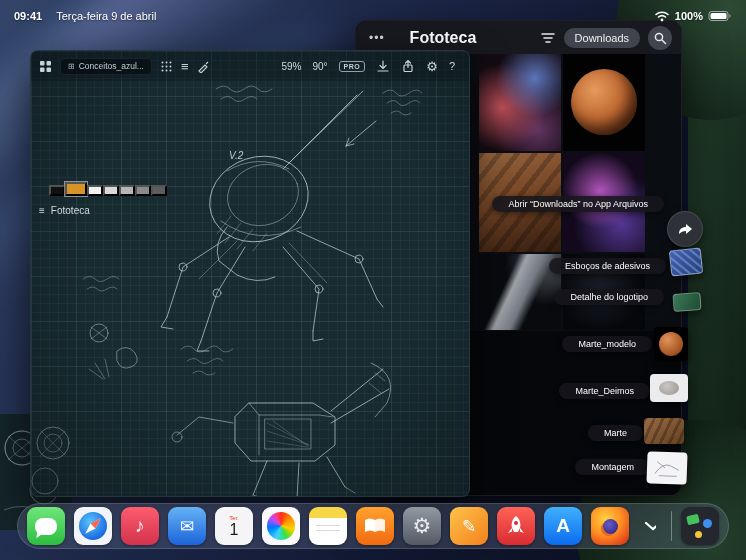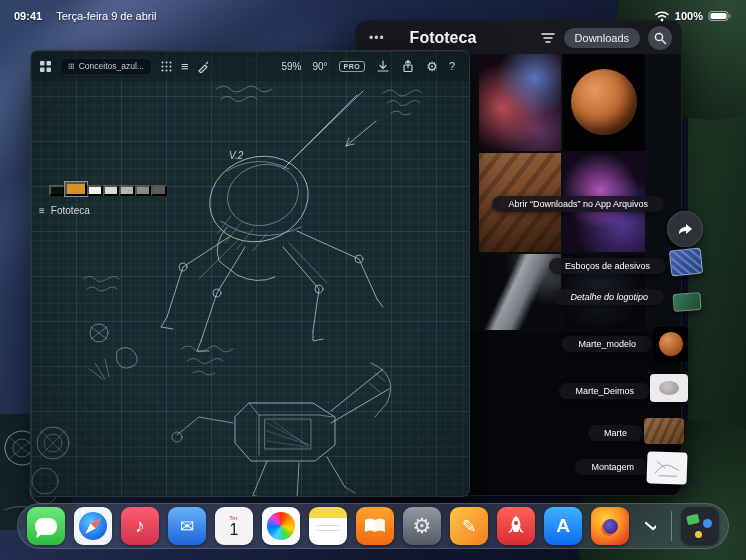--- a/index.html
+++ b/index.html
@@ -124,21 +124,21 @@
   
   .drag-overlay{position:absolute;inset:0;z-index:40;pointer-events:none;}
   .drag-overlay *{pointer-events:auto;}
   .share-fab{position:absolute;left:667px;top:211px;width:36px;height:36px;border-radius:50%;
     background:#2e3138;border:1px solid rgba(255,255,255,.12);display:flex;align-items:center;justify-content:center;
     box-shadow:0 4px 10px rgba(0,0,0,.5);}
   .drag-label{position:absolute;background:rgba(22,22,27,.88);color:#fff;font-size:9px;
     padding:3px 16px;border-radius:9px;white-space:nowrap;box-shadow:0 2px 6px rgba(0,0,0,.45);}
   .dl0{top:196px;right:82px;}
   .dl1{top:258px;right:80px;}
-  .dl2{top:289px;right:82px;font-style:italic;}
+  .dl2{top:289px;right:82px;}
   .dl3{top:336px;right:94px;}
   .dl4{top:383px;right:96px;}
   .dl5{top:425px;right:103px;}
   .dl6{top:459px;right:96px;text-align:center;}
   .thumb{position:absolute;border-radius:4px;box-shadow:0 3px 8px rgba(0,0,0,.55);}
   .t-blue{left:670px;top:249px;width:30px;height:24px;transform:rotate(-6deg);
     background:repeating-linear-gradient(45deg,rgba(255,255,255,.25) 0 2px,transparent 2px 6px),
     linear-gradient(135deg,#3f62b5,#23407f);border:1px solid rgba(255,255,255,.4);}
   .t-green{left:673px;top:293px;width:26px;height:16px;transform:rotate(-4deg);
     background:linear-gradient(120deg,#3a7a58,#1f4a33);border:1px solid rgba(255,255,255,.3);}

